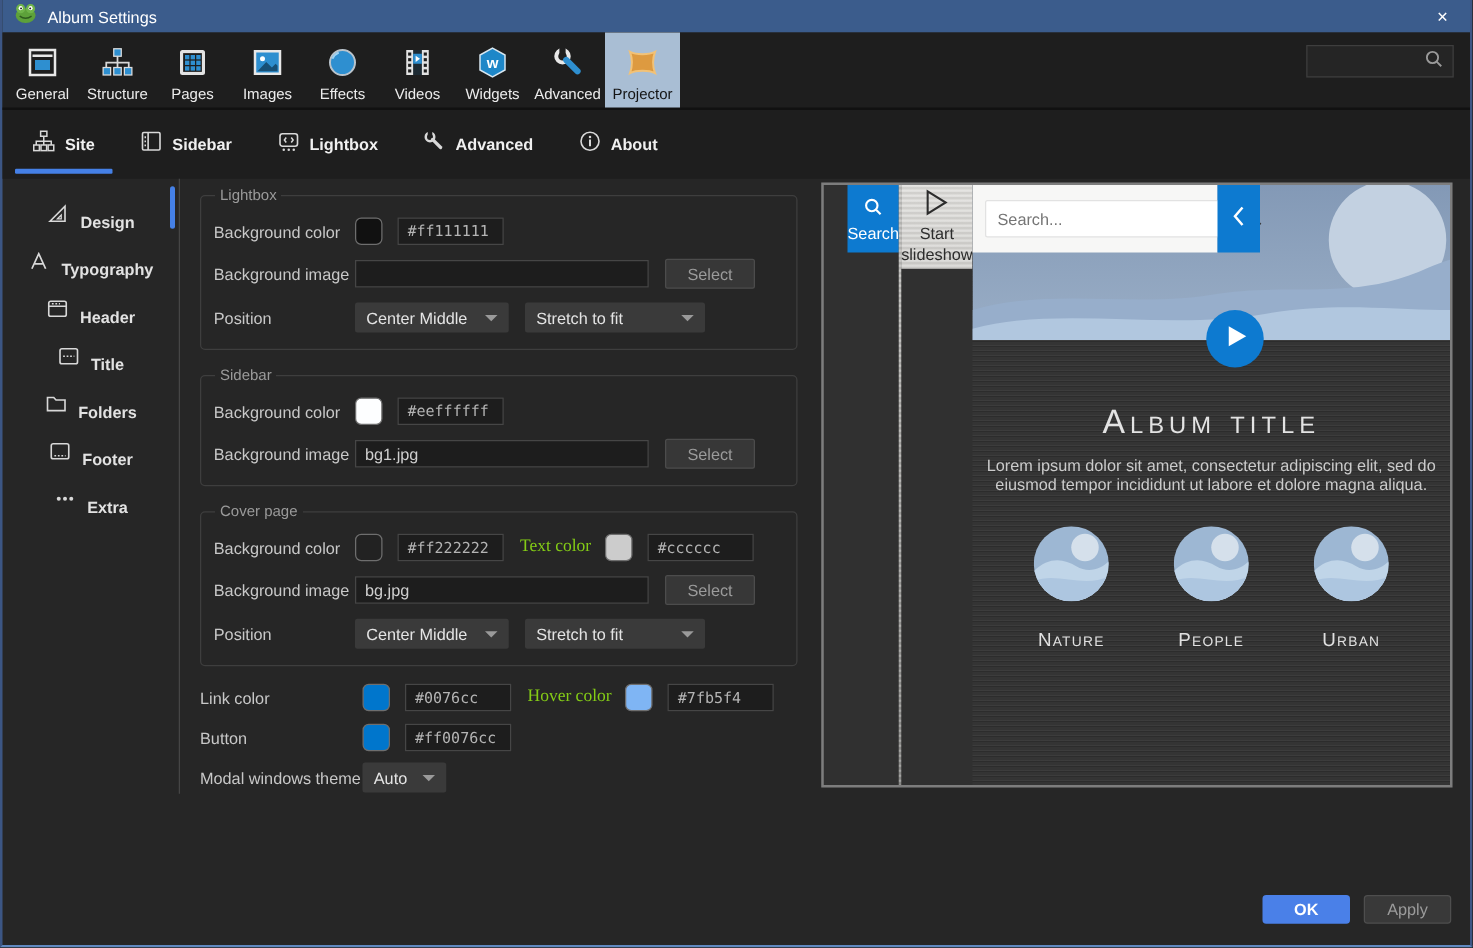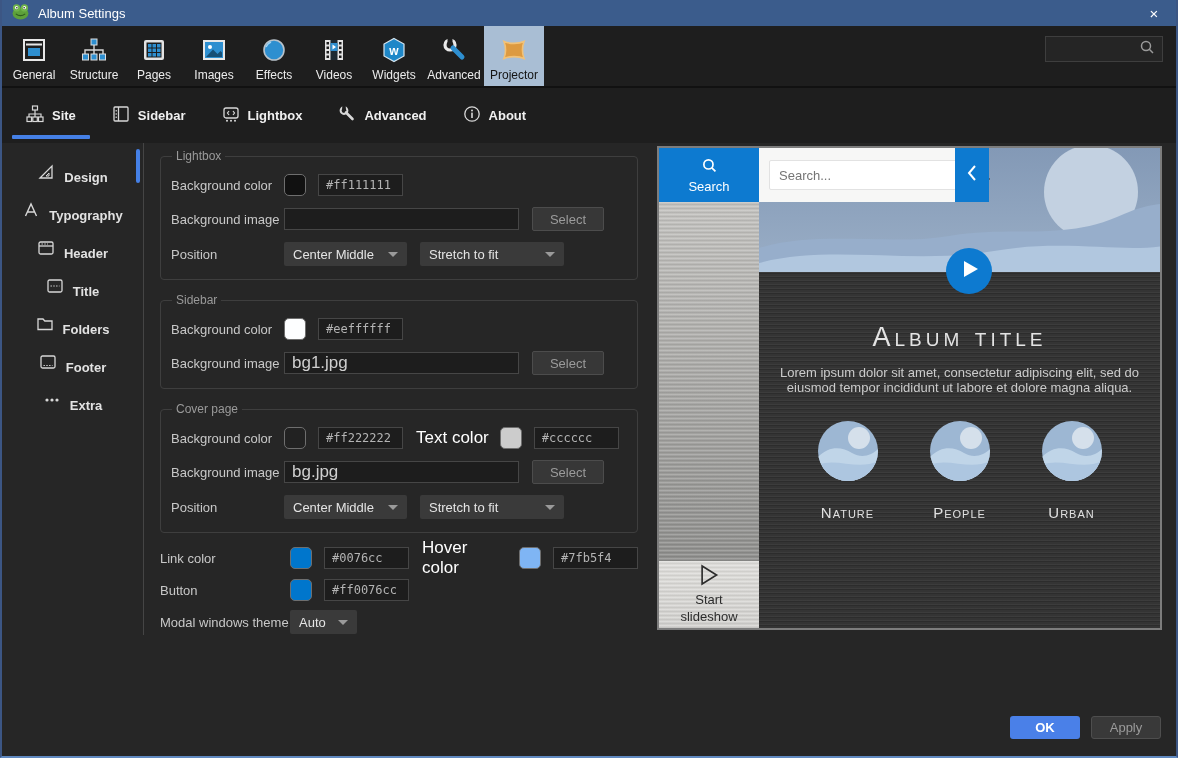--- a/index.html
+++ b/index.html
@@ -41,26 +41,26 @@
   .nav-item .nlabel { font-size:13px; font-weight:bold; color:#e2e2e2; }
   .nav-item.selected::after { content:""; position:absolute; right:3px; top:2px; bottom:2px; width:4px;
                               background:#4580e6; border-radius:2px; }
 
   
   .settings { position:absolute; left:158px; top:6px; width:478px; }
   fieldset.group { border:1px solid #3e3e3e; border-radius:4px; margin-bottom:13px; padding:0 10px 13px 10px; }
   fieldset.group legend { color:#9a9a9a; font-size:12px; padding:0 4px; margin-left:1px; }
   .frow { display:flex; align-items:center; margin-top:11px; }
   .frow .lab { width:113px; flex:none; font-size:13px; color:#c8c8c8; }
-  .lab2 { font-size:17px; color:#ffffff; margin-left:13px; margin-right:11px; }
+  .lab2 { font-size:14px; color:#84cc16; margin-left:13px; margin-right:11px;font-family:Liberation Serif, serif; }
   .swatch { width:22px; height:22px; border-radius:5px; border:1px solid #6e6e6e; flex:none; margin-right:12px; }
   .hex { width:85px; height:22px; background:#1d1d1d; border:1px solid #464646; color:#b4b4b4;
          font-family:"DejaVu Sans Mono", monospace; font-size:12px; padding:0 7px; flex:none; }
   .tinput { width:235px; height:22px; background:#1d1d1d; border:1px solid #464646; color:#cfcfcf;
-            font-size:17px; padding:0 7px; flex:none; font-family:"Liberation Sans", sans-serif; }
+            font-size:13px; padding:0 7px; flex:none; font-family:"Liberation Sans", sans-serif; }
   .selbtn { width:72px; height:24px; margin-left:13px; background:#373737; border:1px solid #4c4c4c;
             color:#9b9b9b; font-size:13px; border-radius:2px; flex:none; font-family:"Liberation Sans", sans-serif; }
   .dd { height:24px; background:#3a3a3a; border-radius:2px; color:#e4e4e4; font-size:13px;
         display:flex; align-items:center; padding:0 9px; flex:none; }
   .dd .arrow { margin-left:auto; width:0; height:0; border-left:5px solid transparent;
                border-right:5px solid transparent; border-top:5px solid #9a9a9a; }
   .dd1 { width:123px; margin-right:13px; } .dd2 { width:144px; } .dd3 { width:67px; }
   .loose { margin-top:8px; }
   .loose .frow { margin-top:8px; height:24px; }
   .loose .lab { width:130px; }
@@ -68,21 +68,21 @@
   
   .actions { position:absolute; right:15px; top:573px; display:flex; gap:11px; }
   .btn-ok { width:70px; height:23px; background:#4a80e8; border:none; border-radius:3px; color:#fff;
             font-weight:bold; font-size:13px; font-family:"Liberation Sans", sans-serif; }
   .btn-apply { width:70px; height:23px; background:#393939; border:1px solid #4e4e4e; border-radius:3px;
                color:#9b9b9b; font-size:13px; font-family:"Liberation Sans", sans-serif; }
 
   
   .preview { position:absolute; left:655px; top:3px; width:505px; height:484px; border:2px solid #7d7d7d;
              display:flex; overflow:hidden; background:#303030; }
-  .pv-side { width:100px; flex:none; display:flex; flex-direction:column; }
+  .pv-side { width:100px; flex:none; display:flex; flex-direction:row;margin-left:19px; }
   .pv-search-btn { height:54px; background:#0d7ad0; color:#fff; display:flex; flex-direction:column;
                    align-items:center; justify-content:center; gap:2px; font-size:13px; flex:none; }
   .metal-tex { background-image:
       repeating-linear-gradient(180deg, rgba(255,255,255,.18) 0 1px, rgba(0,0,0,.07) 2px 3px, rgba(255,255,255,0) 3px 4px),
       linear-gradient(#c4c3c0, #8e8e8c); }
   .pv-metal { flex:1; }
   .pv-slideshow { height:67px; flex:none; background-image:
       repeating-linear-gradient(180deg, rgba(255,255,255,.25) 0 1px, rgba(0,0,0,.05) 2px 3px, rgba(255,255,255,0) 3px 4px),
       linear-gradient(#dddcd9, #d0cfcc);
       display:flex; flex-direction:column; align-items:center; justify-content:center; gap:3px;

